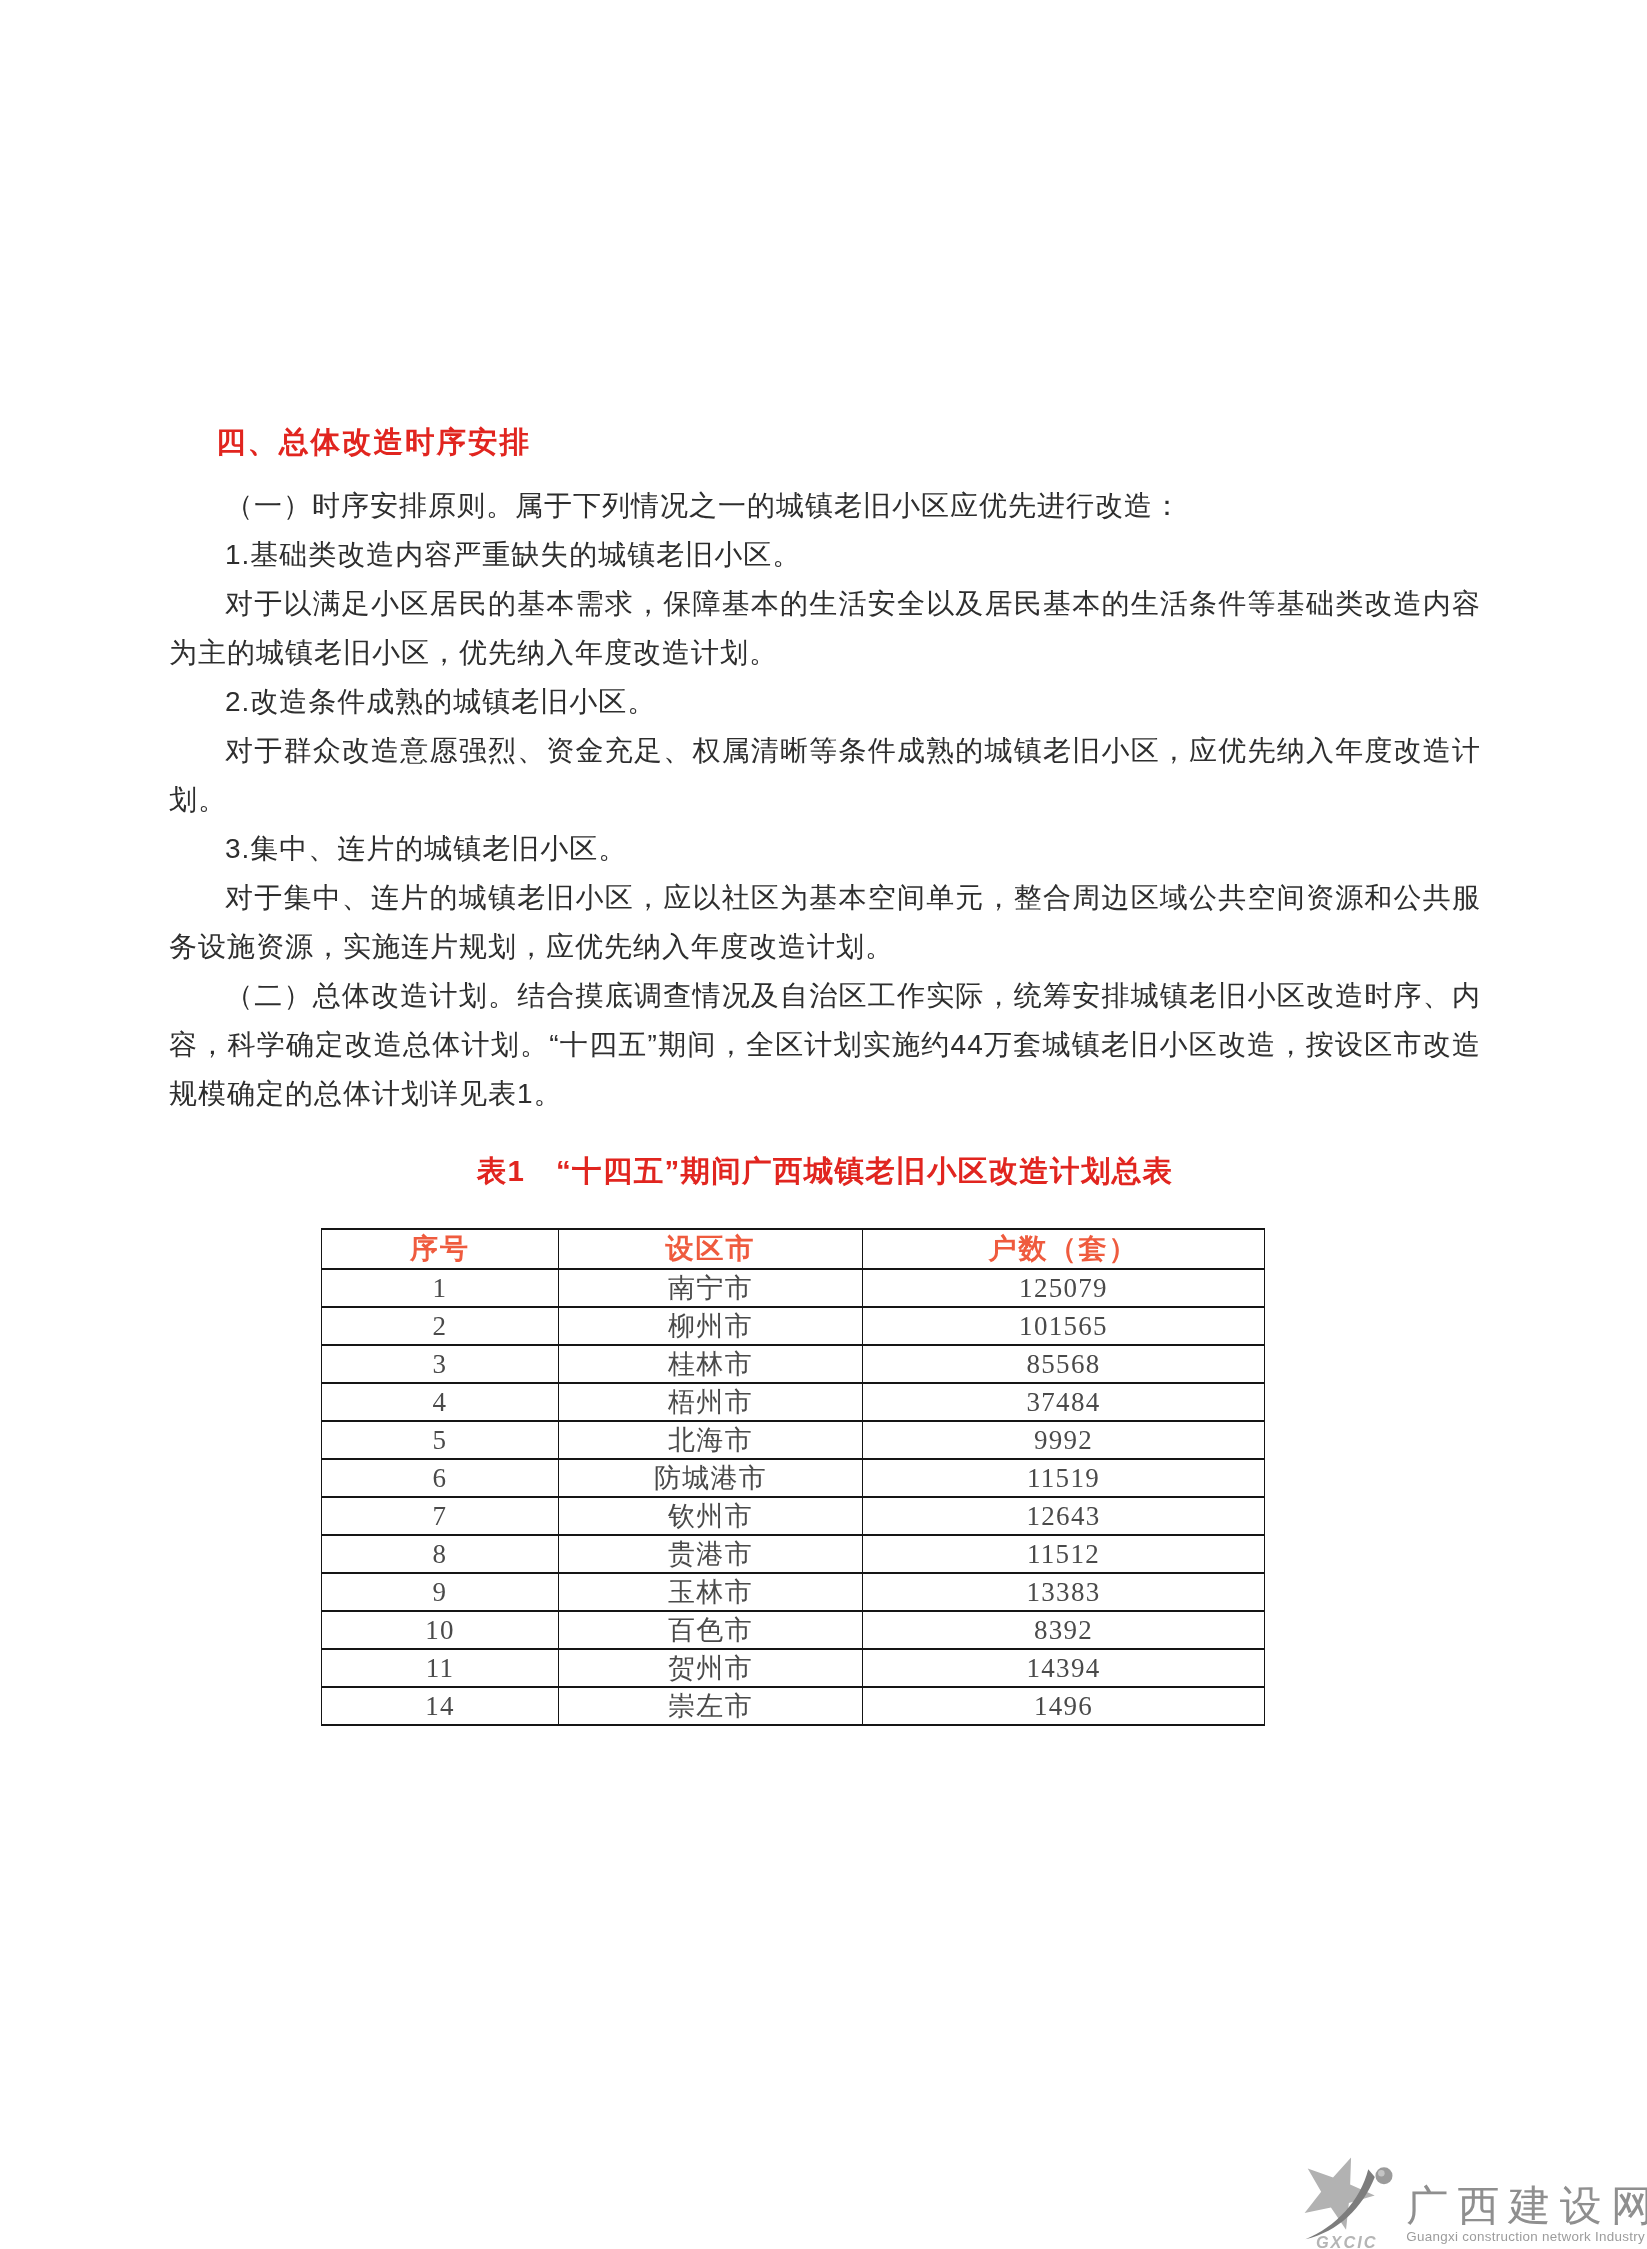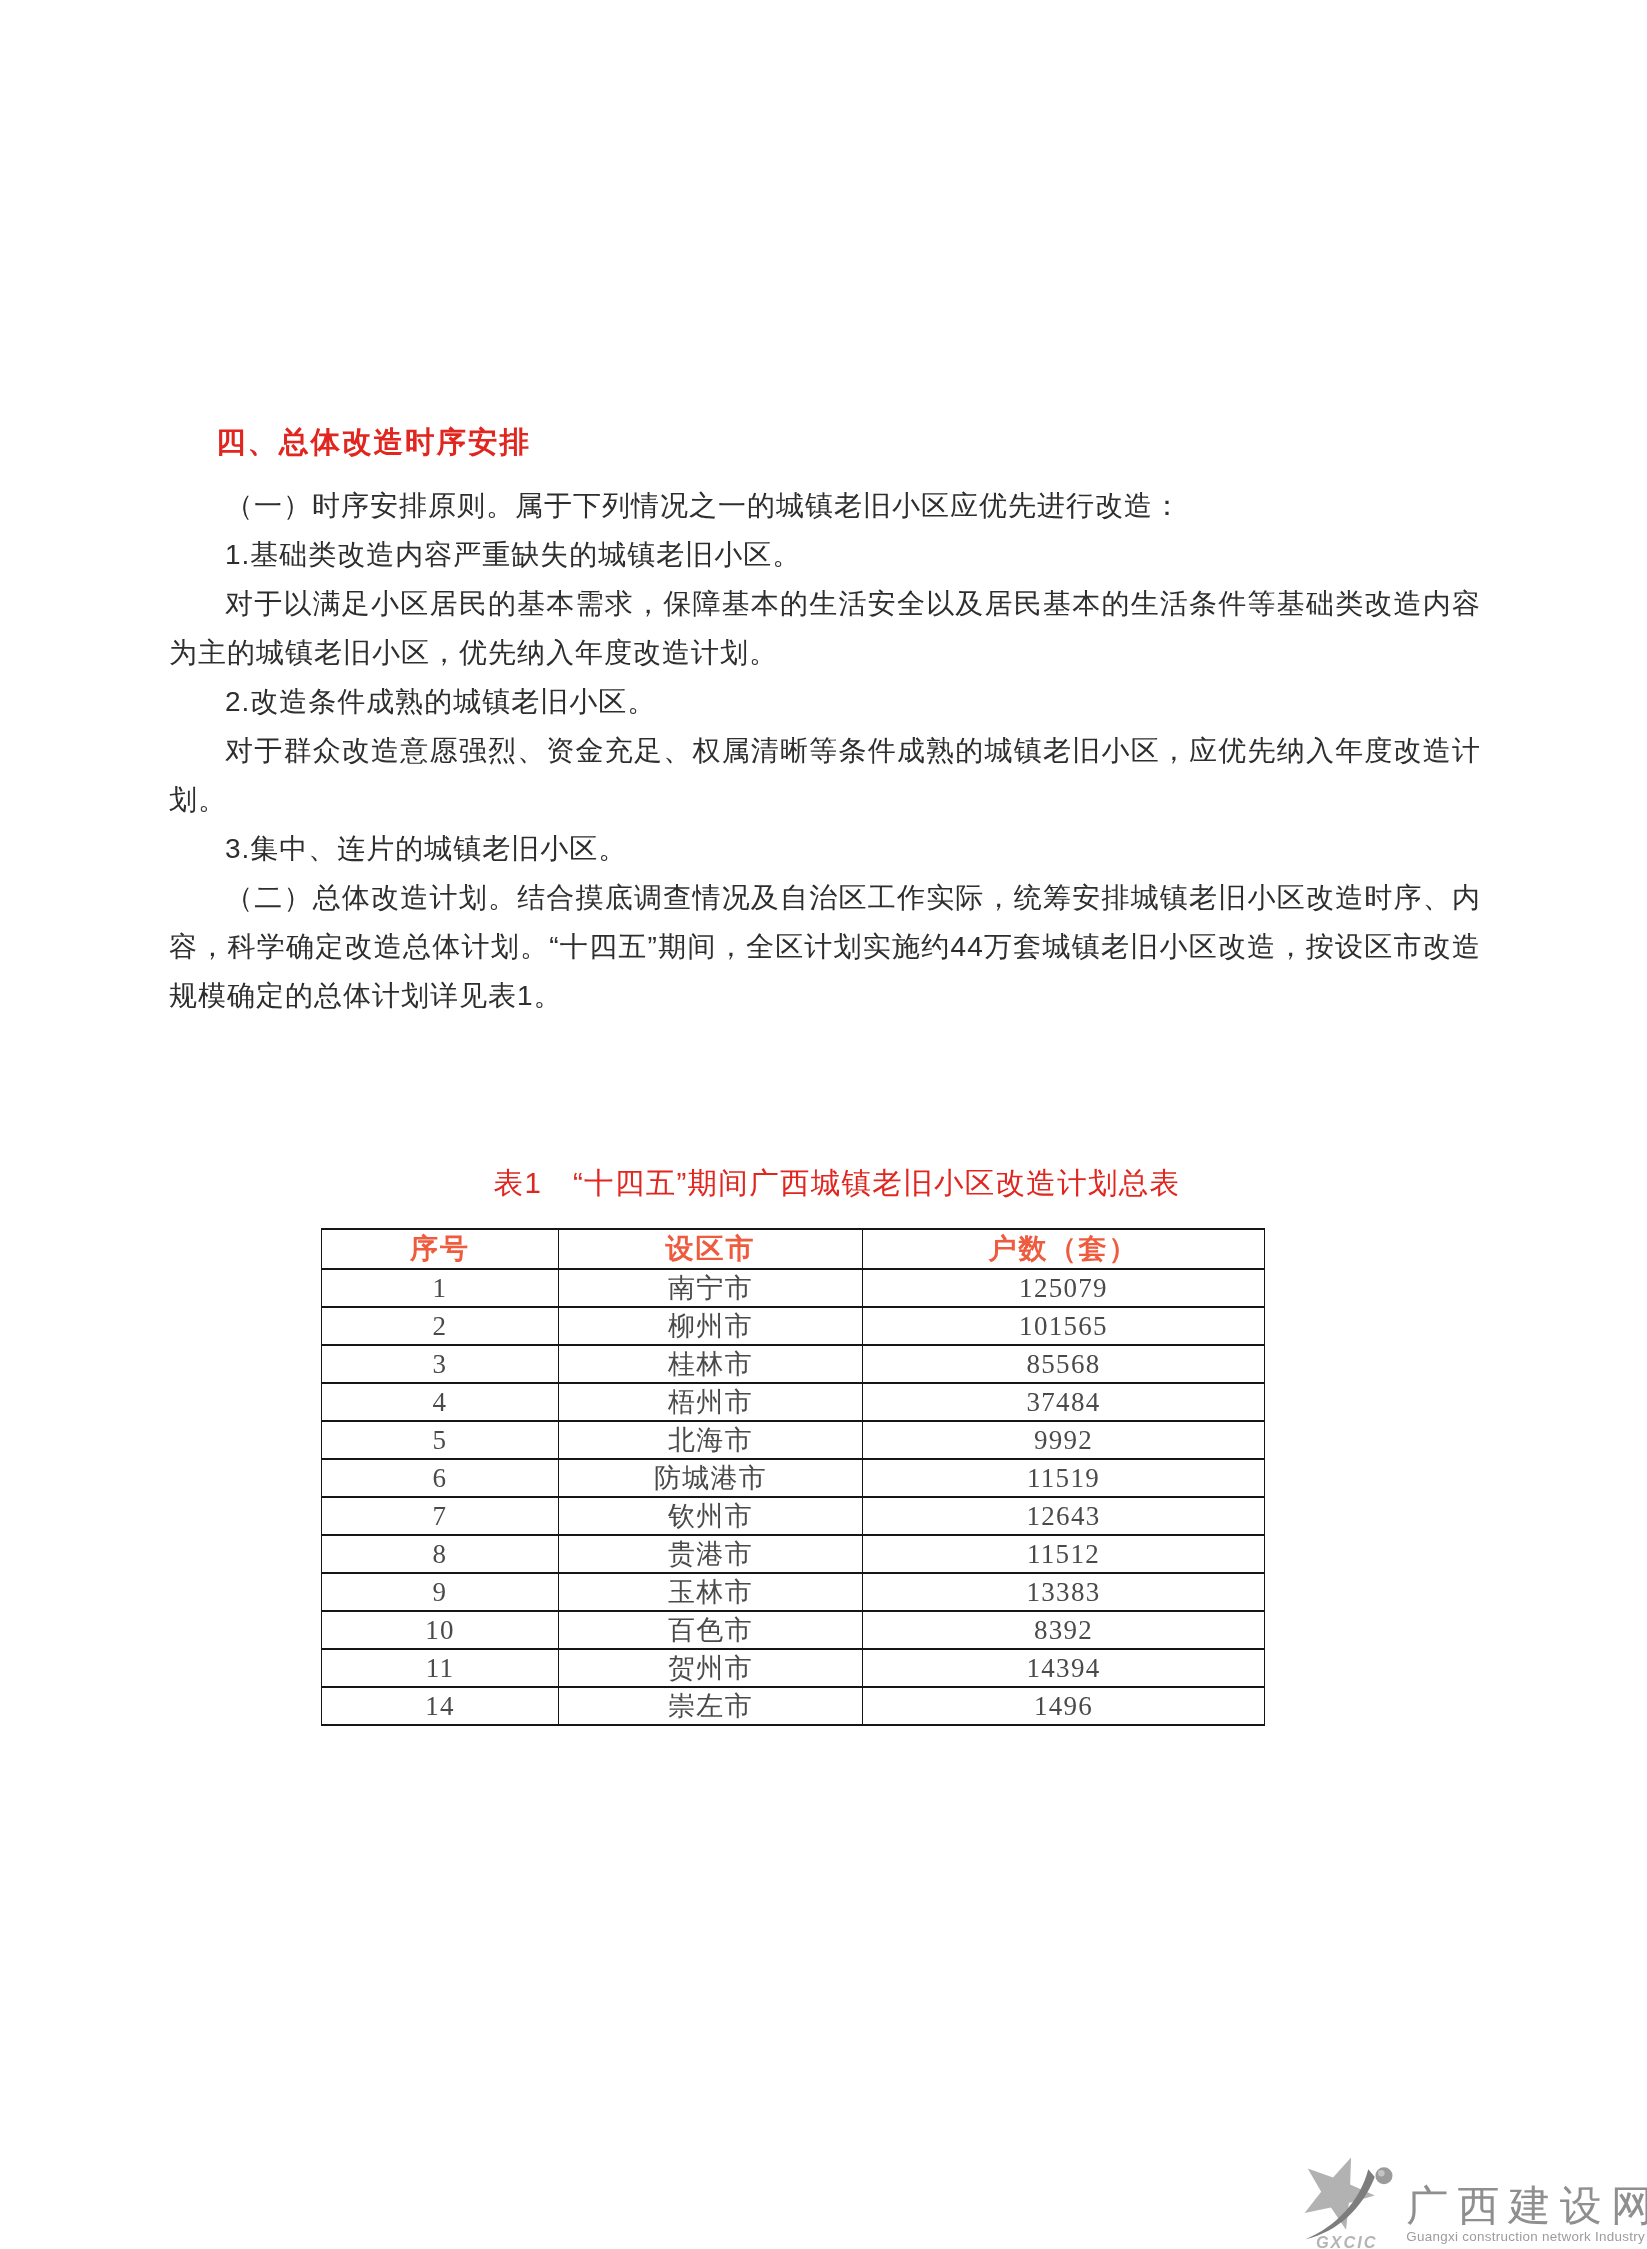--- a/index.html
+++ b/index.html
@@ -23,22 +23,22 @@
   }
   .content p{
     margin:0;font-size:28px;line-height:49px;letter-spacing:1px;
     text-indent:2em;text-align:justify;text-justify:inter-ideograph;
     font-weight:400;color:#2e2e2e;
   }
 
   
   .table-title{
     position:absolute;left:169px;top:1152px;width:1312px;
-    text-align:center;font-size:29.5px;font-weight:normal;letter-spacing:1.3px;
-    color:#e1251f;margin:12px;
+    text-align:center;font-size:29.5px;font-weight:bold;letter-spacing:1.3px;
+    color:#e1251f;margin:0;
   }
 
   
   .plan-table{
     position:absolute;left:321px;top:1228px;width:943px;
     border-collapse:collapse;table-layout:fixed;
     font-family:"Liberation Serif", serif;
   }
   .plan-table col.c1{width:237px;}
   .plan-table col.c2{width:304px;}
@@ -77,20 +77,21 @@
 <div class="page">
 
   <div class="content">
     <h2 class="section-heading">四、总体改造时序安排</h2>
     <p>（一）时序安排原则。属于下列情况之一的城镇老旧小区应优先进行改造：</p>
     <p>1.基础类改造内容严重缺失的城镇老旧小区。</p>
     <p>对于以满足小区居民的基本需求，保障基本的生活安全以及居民基本的生活条件等基础类改造内容为主的城镇老旧小区，优先纳入年度改造计划。</p>
     <p>2.改造条件成熟的城镇老旧小区。</p>
     <p>对于群众改造意愿强烈、资金充足、权属清晰等条件成熟的城镇老旧小区，应优先纳入年度改造计划。</p>
     <p>3.集中、连片的城镇老旧小区。</p>
+    <p>对于集中、连片的城镇老旧小区，应以社区为基本空间单元，整合周边区域公共空间资源和公共服务设施资源，实施连片规划，应优先纳入年度改造计划。</p>
     <p>（二）总体改造计划。结合摸底调查情况及自治区工作实际，统筹安排城镇老旧小区改造时序、内容，科学确定改造总体计划。“十四五”期间，全区计划实施约44万套城镇老旧小区改造，按设区市改造规模确定的总体计划详见表1。</p>
   </div>
 
   <h3 class="table-title">表1　“十四五”期间广西城镇老旧小区改造计划总表</h3>
 
   <table class="plan-table">
     <colgroup>
         <col class="c1">
         <col class="c2">
         <col class="c3">

